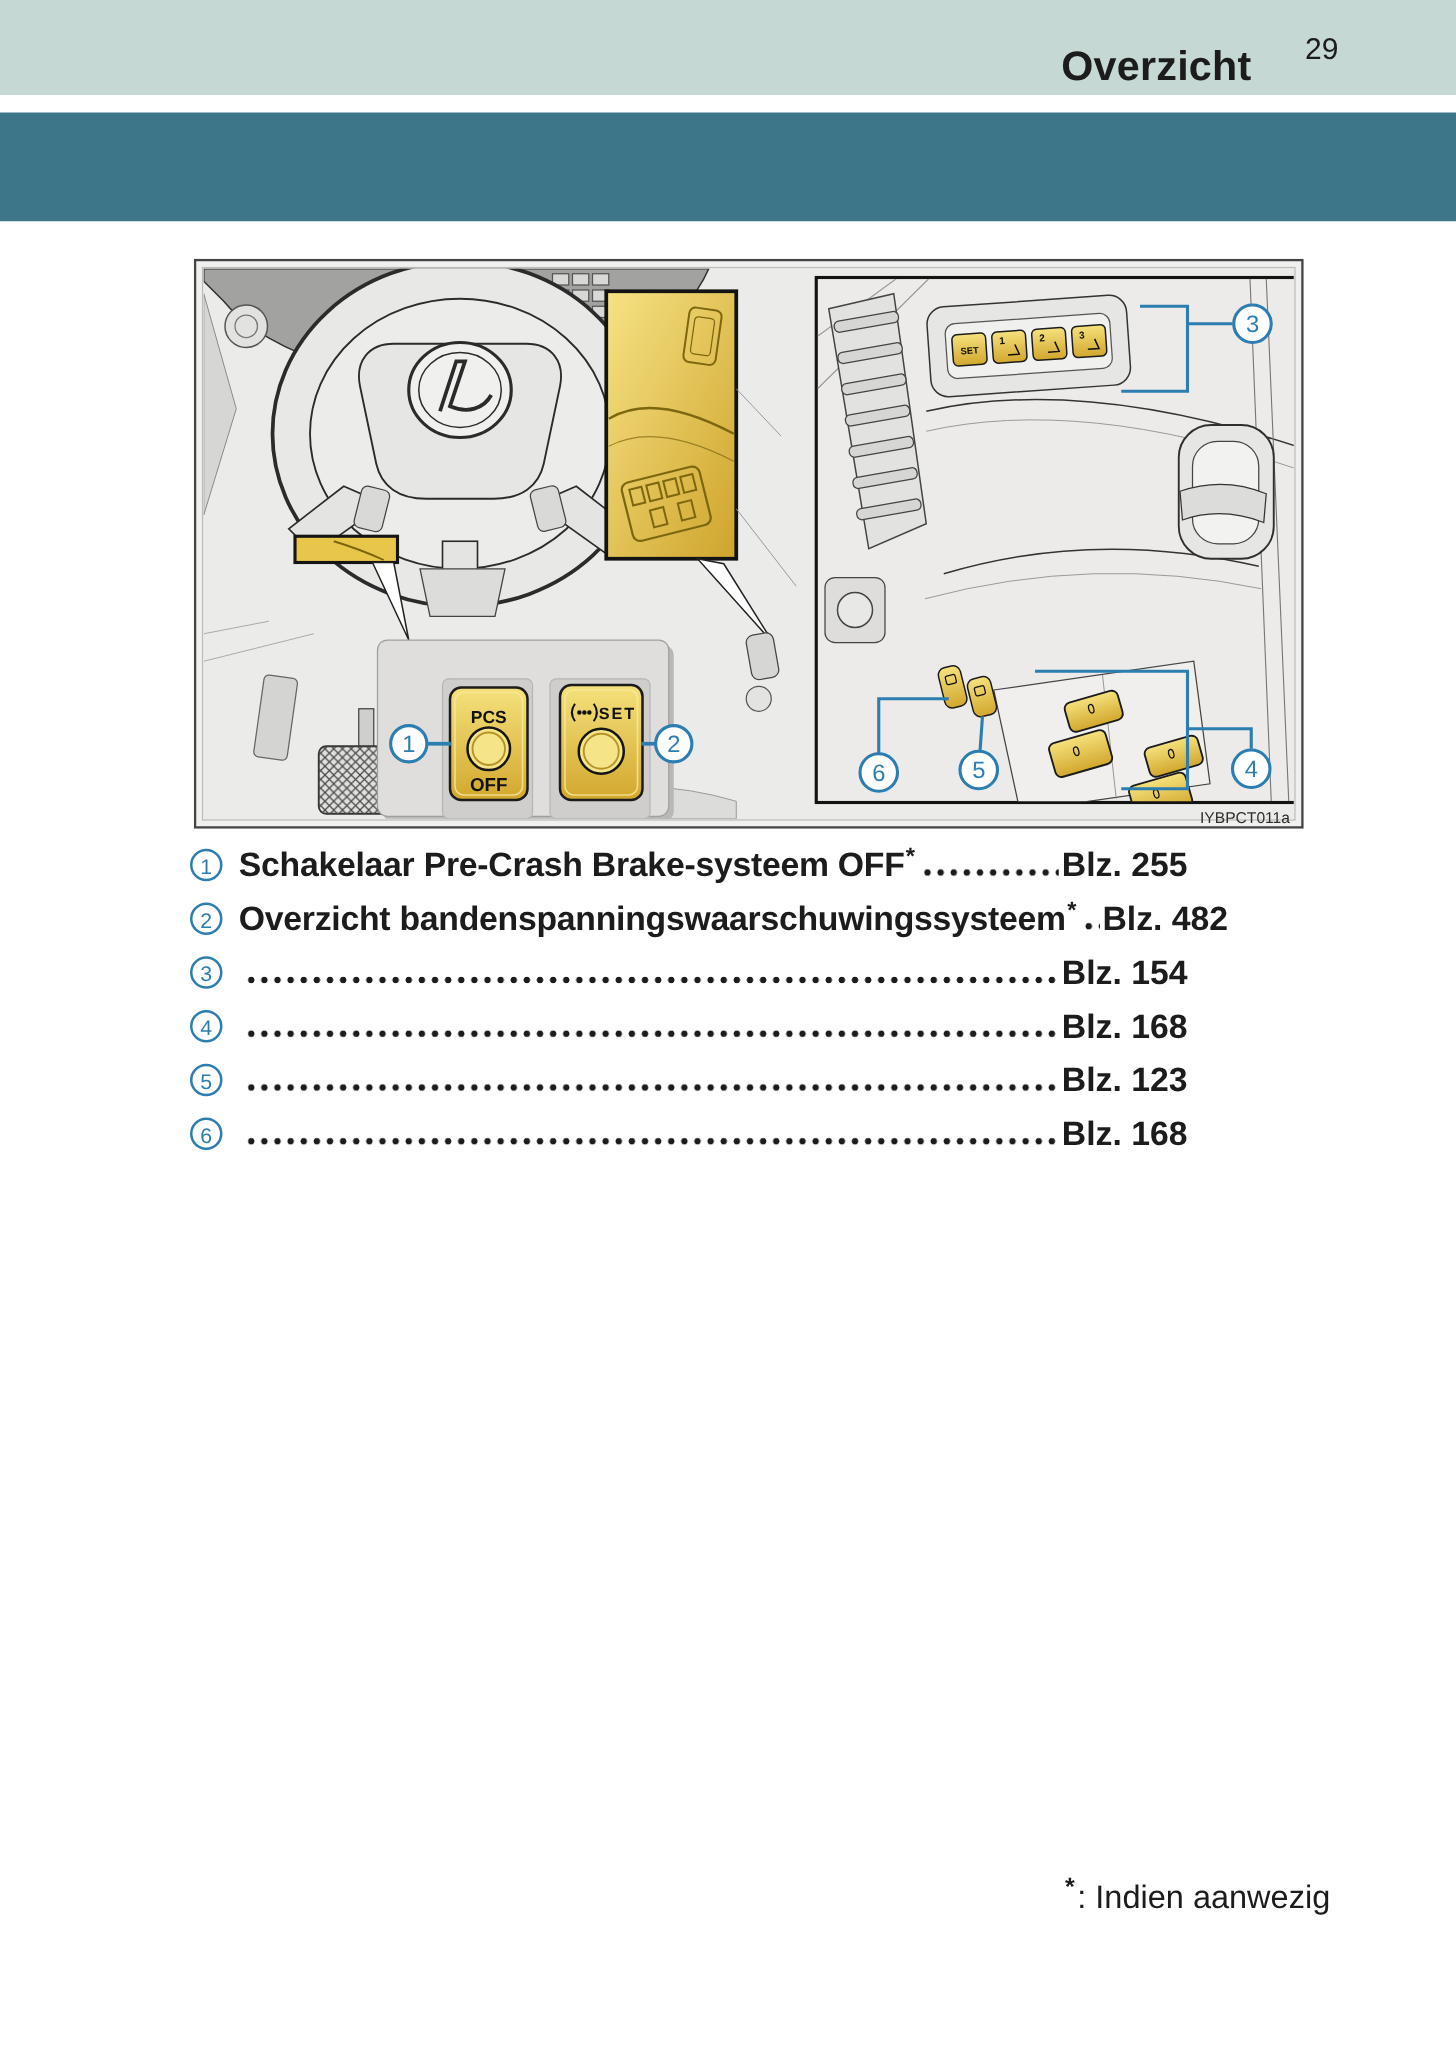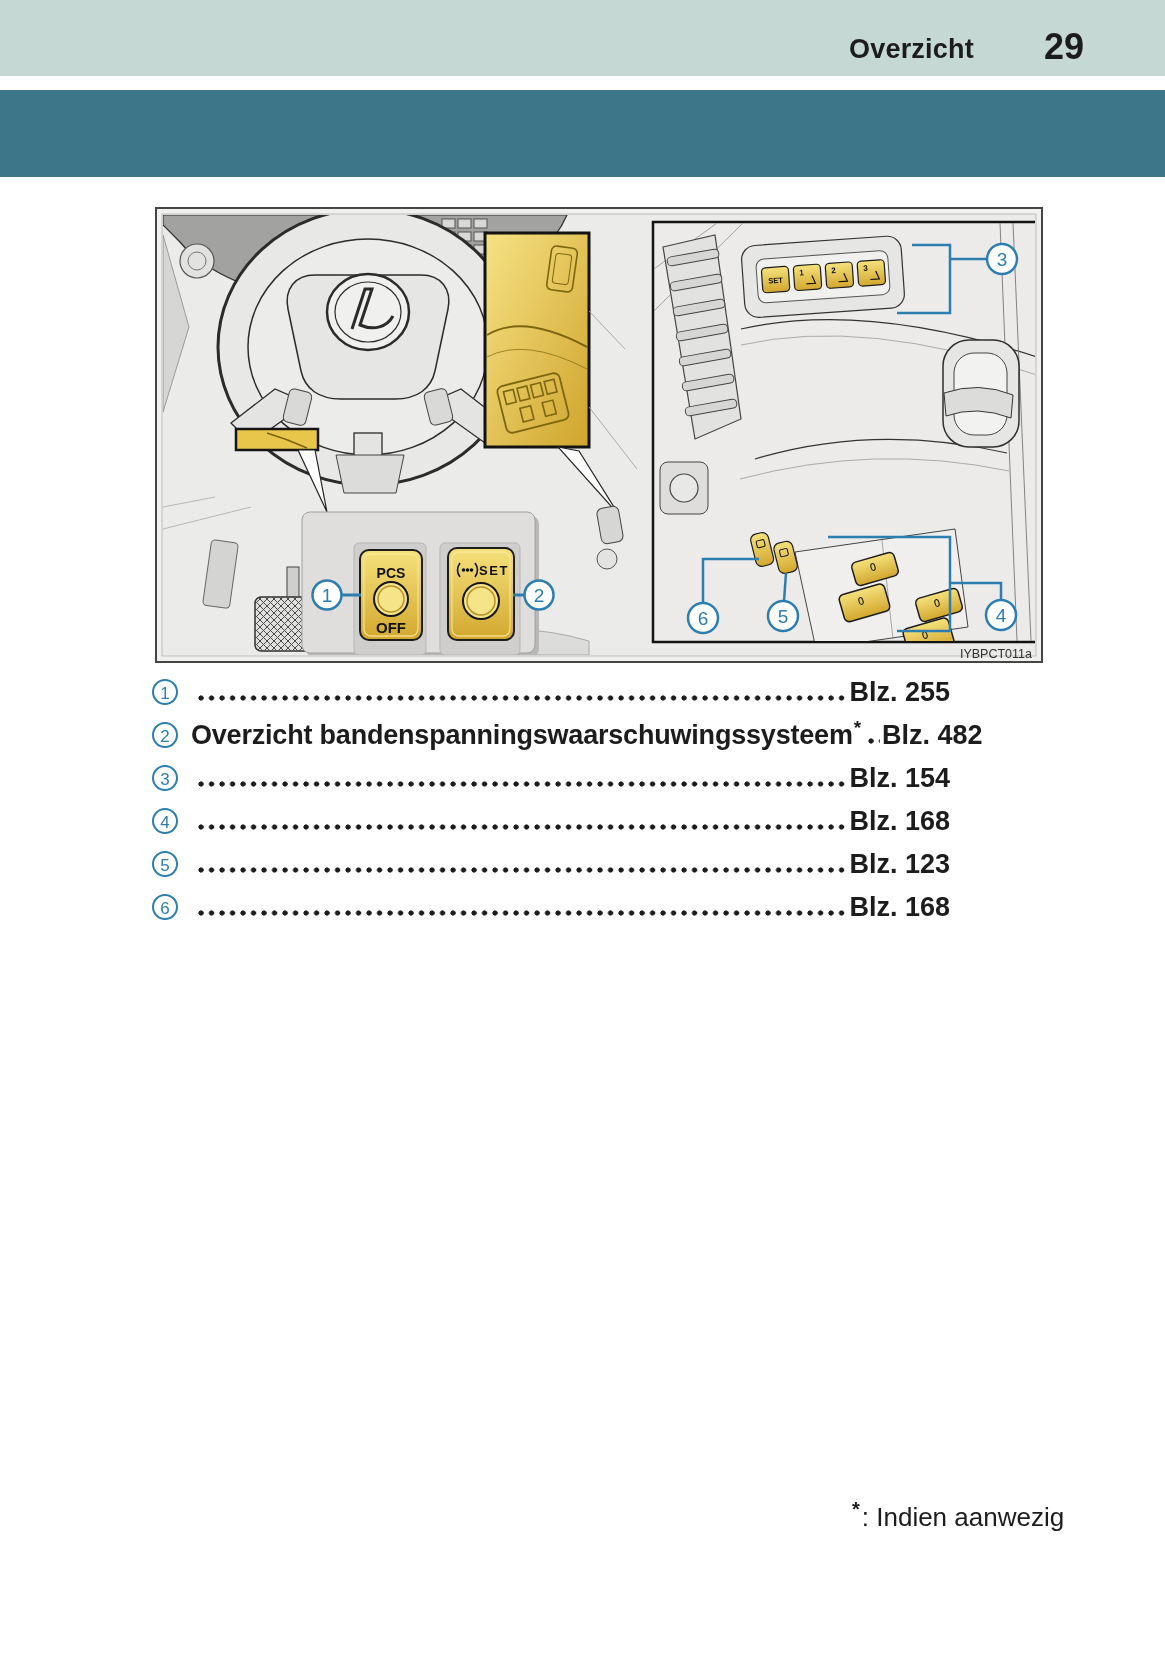--- a/index.html
+++ b/index.html
@@ -3,22 +3,22 @@
 <meta charset="utf-8">
 <style>
   html,body{margin:0;padding:0;background:#ffffff;}
   .page{
     position:relative;width:1165px;height:1653px;background:#ffffff;overflow:hidden;
     font-family:"Liberation Sans", sans-serif;color:#1c1c1c;
   }
   
   .band-light{position:absolute;top:0;left:0;width:1165px;height:76px;background:#c5d8d4;}
   .band-teal{position:absolute;top:90px;left:0;width:1165px;height:87px;background:#3e7689;}
-  .hdr-title{position:absolute;top:34px;left:849px;font-size:27px;font-weight:600;letter-spacing:.2px;}
-  .hdr-page{position:absolute;top:26px;left:1044px;font-size:36px;font-weight:700;}
+  .hdr-title{position:absolute;top:34px;left:849px;font-size:33px;font-weight:600;letter-spacing:.2px;}
+  .hdr-page{position:absolute;top:26px;left:1044px;font-size:24px;font-weight:400;}
   
   .figure{position:absolute;top:207px;left:155px;width:888px;height:456px;}
   
   .legend{position:absolute;top:678px;left:152px;width:798px;}
   .legend-row{display:flex;align-items:flex-start;margin-bottom:14px;font-size:27px;line-height:29px;}
   .num-circle{
     flex:0 0 auto;width:26px;height:26px;margin:1px 13px 0 0;border:2px solid #2d7eb0;border-radius:50%;
     color:#2d7eb0;font-size:17px;line-height:26px;text-align:center;font-weight:400;box-sizing:border-box;
   }
   .legend-label{flex:0 0 auto;font-weight:700;letter-spacing:-.2px;white-space:nowrap;}
@@ -297,20 +297,21 @@
     </g>
 
     <text x="877" y="451" text-anchor="end" font-size="12.5" fill="#2e2e2e">IYBPCT011a</text>
   </svg>
   </div>
 
   <div class="legend">
 
     <div class="legend-row">
       <span class="num-circle">1</span>
+      <span class="legend-label"><span>Schakelaar Pre-Crash Brake-systeem OFF</span><sup class="ast">*</sup></span>
       <span class="leader"></span>
       <span class="page-ref">Blz. 255</span>
     </div>
 
     <div class="legend-row">
       <span class="num-circle">2</span>
       <span class="legend-label"><span>Overzicht bandenspanningswaarschuwingssysteem</span><sup class="ast">*</sup></span>
       <span class="leader"></span>
       <span class="page-ref">Blz. 482</span>
     </div>

